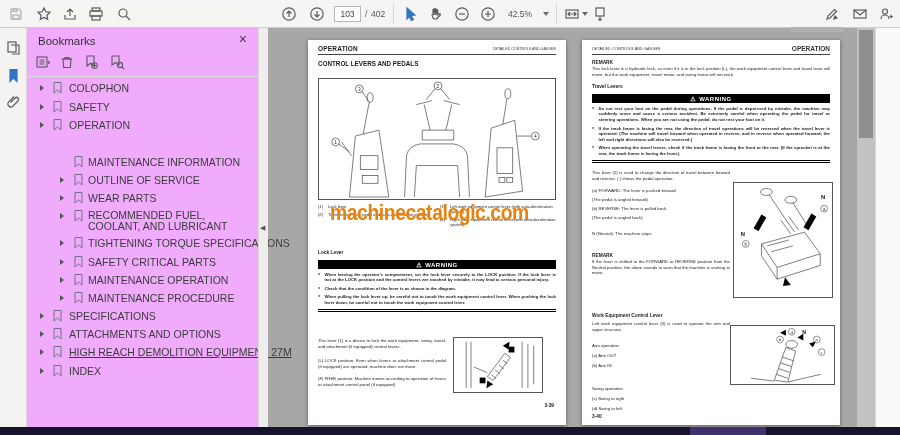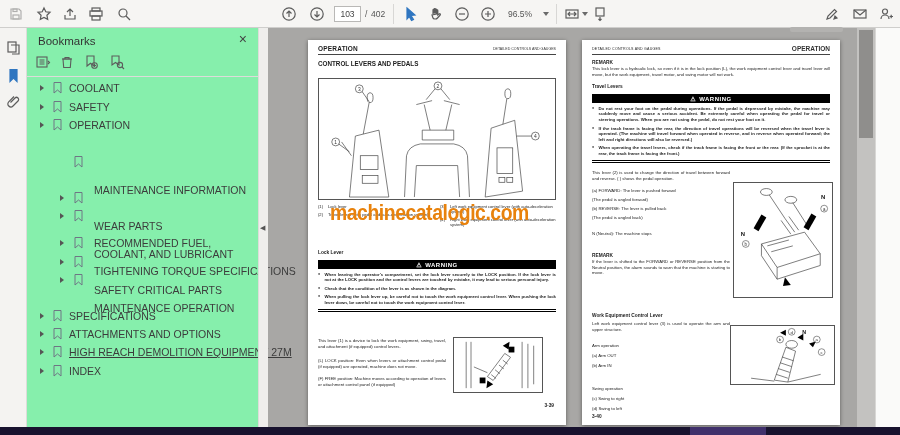--- a/index.html
+++ b/index.html
@@ -21,39 +21,39 @@
            border-right:3px solid transparent; border-top:4px solid #6a6a6a; top:12px; }
 
   
   #left-strip { position:absolute; left:0; top:28px; width:27px; height:399px;
                 background:#f4f3f1; border-right:1px solid #dddcda; z-index:20; }
   .sbtn { position:absolute; left:6px; width:15px; height:15px; }
   .sbtn svg { width:15px; height:15px; stroke:#5c5c5c; fill:none; stroke-width:1.2; }
 
   
   #panel { position:absolute; left:27px; top:28px; width:231px; height:399px;
-           background:#86efac; z-index:20; }
+           background:#f0abfc; z-index:20; }
   #panel-title { position:absolute; left:11px; top:7px; font-size:11.5px; color:#333; }
   #panel-close { position:absolute; right:11px; top:3px; font-size:14px; color:#444; cursor:default; }
   .pbtn { position:absolute; top:26px; width:16px; height:16px; }
   .pbtn svg { width:16px; height:16px; stroke:#5c5c5c; fill:none; stroke-width:1.1; }
   #panel-sep { position:absolute; left:0; top:48px; width:231px; height:1px; background:#dddcda; }
   .bk-row { position:absolute; left:0; width:228px; height:15px; font-size:10.5px; color:#3c3c3c; }
   .chev { position:absolute; top:4px; width:0; height:0;
           border-top:3.5px solid transparent; border-bottom:3.5px solid transparent;
           border-left:4.5px solid #555; }
   .chev.down { border-left:3.5px solid transparent; border-right:3.5px solid transparent;
                border-top:4.5px solid #555; border-bottom:none; top:5px; }
   .bkicon { position:absolute; top:1px; width:9px; height:12px; }
   .bkicon svg { width:9px; height:12px; }
   .bk-label { position:absolute; top:1px; white-space:nowrap; }
   .bk-label.wrap { white-space:normal; width:160px; line-height:11px; }
   .bk-row.selected .bk-label { text-decoration:underline; }
   .l0 .chev { left:13px; } .l0 .bkicon { left:26px; } .l0 .bk-label { left:42px; }
-  .l1 .chev { left:33px; } .l1 .bkicon { left:47px; } .l1 .bk-label { left:67px;margin-top:28px; }
+  .l1 .chev { left:33px; } .l1 .bkicon { left:47px; } .l1 .bk-label { left:61px; }
 
   
   #gutter { position:absolute; left:258px; top:28px; width:10px; height:399px;
             background:#efeeec; border-left:1px solid #dddcda; z-index:20; }
   #collapse-arrow { position:absolute; left:1px; top:196px; font-size:7px; color:#555; }
 
   
   #doc { position:absolute; left:268px; top:28px; width:589px; height:399px;
          background:#a8a7a5; overflow:hidden; }
   .page { position:absolute; top:12px; width:258px; height:385px; background:#fff;
@@ -163,21 +163,21 @@
         <circle cx="8" cy="8" r="6.2"></circle>
         <path d="M5 8h6"></path>
       </svg>
     </span>
   <span class="tbtn" style="left:480px">
     <svg viewBox="0 0 16 16">
         <circle cx="8" cy="8" r="6.2"></circle>
         <path d="M5 8h6M8 5v6"></path>
       </svg>
     </span>
-  <span class="ttext" style="left:508px">96.5%</span>
+  <span class="ttext" style="left:508px">42.5%</span>
   <span class="caret" style="left:543px"></span>
   <div class="tsep" style="left:556px"></div>
 
   <span class="tbtn" style="left:564px">
     <svg viewBox="0 0 16 16">
         <rect x="2" y="4" width="12" height="8"></rect>
         <path d="M4 8h8M6 6L4 8l2 2M10 6l2 2-2 2"></path>
       </svg>
     </span>
   <span class="caret" style="left:582px"></span>
@@ -252,21 +252,21 @@
         <circle cx="11" cy="11" r="2.6"></circle>
         <path d="M13 13l2 2"></path>
       </svg></span>
   <div id="panel-sep"></div>
 
   <div class="bk-row l0" style="top:53px">
     <span class="chev"></span>
     <span class="bkicon"><svg viewBox="0 0 9 12">
           <path d="M1 .5h7v10.5L4.5 8 1 11z" fill="none" stroke="#6e7684"></path>
         </svg></span>
-    <span class="bk-label">COOLANT</span>
+    <span class="bk-label">COLOPHON</span>
     </div>
   <div class="bk-row l0" style="top:72px">
     <span class="chev"></span>
     <span class="bkicon"><svg viewBox="0 0 9 12">
           <path d="M1 .5h7v10.5L4.5 8 1 11z" fill="none" stroke="#6e7684"></path>
         </svg></span>
     <span class="bk-label">SAFETY</span>
     </div>
   <div class="bk-row l0" style="top:90px">
     <span class="chev"></span>
@@ -274,20 +274,27 @@
           <path d="M1 .5h7v10.5L4.5 8 1 11z" fill="none" stroke="#6e7684"></path>
         </svg></span>
     <span class="bk-label">OPERATION</span>
     </div>
   <div class="bk-row l1" style="top:127px">
     <span class="bkicon"><svg viewBox="0 0 9 12">
           <path d="M1 .5h7v10.5L4.5 8 1 11z" fill="none" stroke="#6e7684"></path>
         </svg></span>
     <span class="bk-label">MAINTENANCE INFORMATION</span>
     </div>
+  <div class="bk-row l1" style="top:145px">
+    <span class="chev"></span>
+    <span class="bkicon"><svg viewBox="0 0 9 12">
+          <path d="M1 .5h7v10.5L4.5 8 1 11z" fill="none" stroke="#6e7684"></path>
+        </svg></span>
+    <span class="bk-label">OUTLINE OF SERVICE</span>
+    </div>
   <div class="bk-row l1" style="top:163px">
     <span class="chev"></span>
     <span class="bkicon"><svg viewBox="0 0 9 12">
           <path d="M1 .5h7v10.5L4.5 8 1 11z" fill="none" stroke="#6e7684"></path>
         </svg></span>
     <span class="bk-label">WEAR PARTS</span>
     </div>
   <div class="bk-row l1" style="top:181px;height:26px">
     <span class="chev"></span>
     <span class="bkicon"><svg viewBox="0 0 9 12">
@@ -308,20 +315,27 @@
           <path d="M1 .5h7v10.5L4.5 8 1 11z" fill="none" stroke="#6e7684"></path>
         </svg></span>
     <span class="bk-label">SAFETY CRITICAL PARTS</span>
     </div>
   <div class="bk-row l1" style="top:245px">
     <span class="chev"></span>
     <span class="bkicon"><svg viewBox="0 0 9 12">
           <path d="M1 .5h7v10.5L4.5 8 1 11z" fill="none" stroke="#6e7684"></path>
         </svg></span>
     <span class="bk-label">MAINTENANCE OPERATION</span>
+    </div>
+  <div class="bk-row l1" style="top:263px">
+    <span class="chev"></span>
+    <span class="bkicon"><svg viewBox="0 0 9 12">
+          <path d="M1 .5h7v10.5L4.5 8 1 11z" fill="none" stroke="#6e7684"></path>
+        </svg></span>
+    <span class="bk-label">MAINTENANCE PROCEDURE</span>
     </div>
   <div class="bk-row l0" style="top:281px">
     <span class="chev"></span>
     <span class="bkicon"><svg viewBox="0 0 9 12">
           <path d="M1 .5h7v10.5L4.5 8 1 11z" fill="none" stroke="#6e7684"></path>
         </svg></span>
     <span class="bk-label">SPECIFICATIONS</span>
     </div>
   <div class="bk-row l0" style="top:299px">
     <span class="chev"></span>

